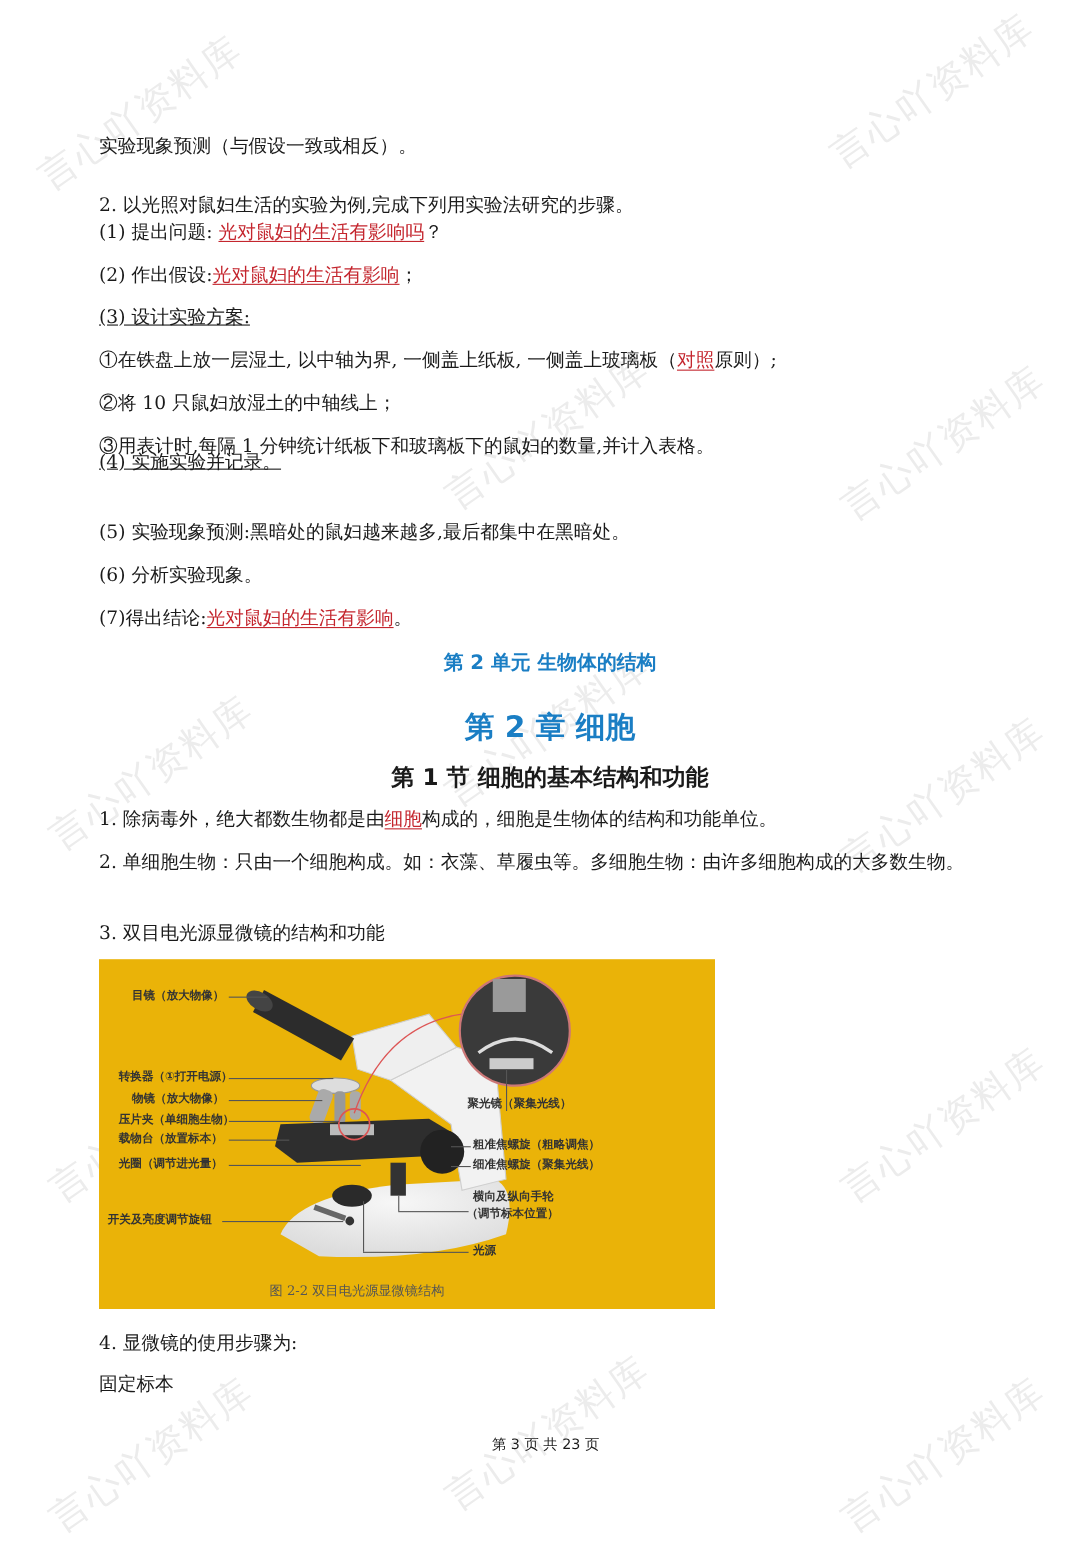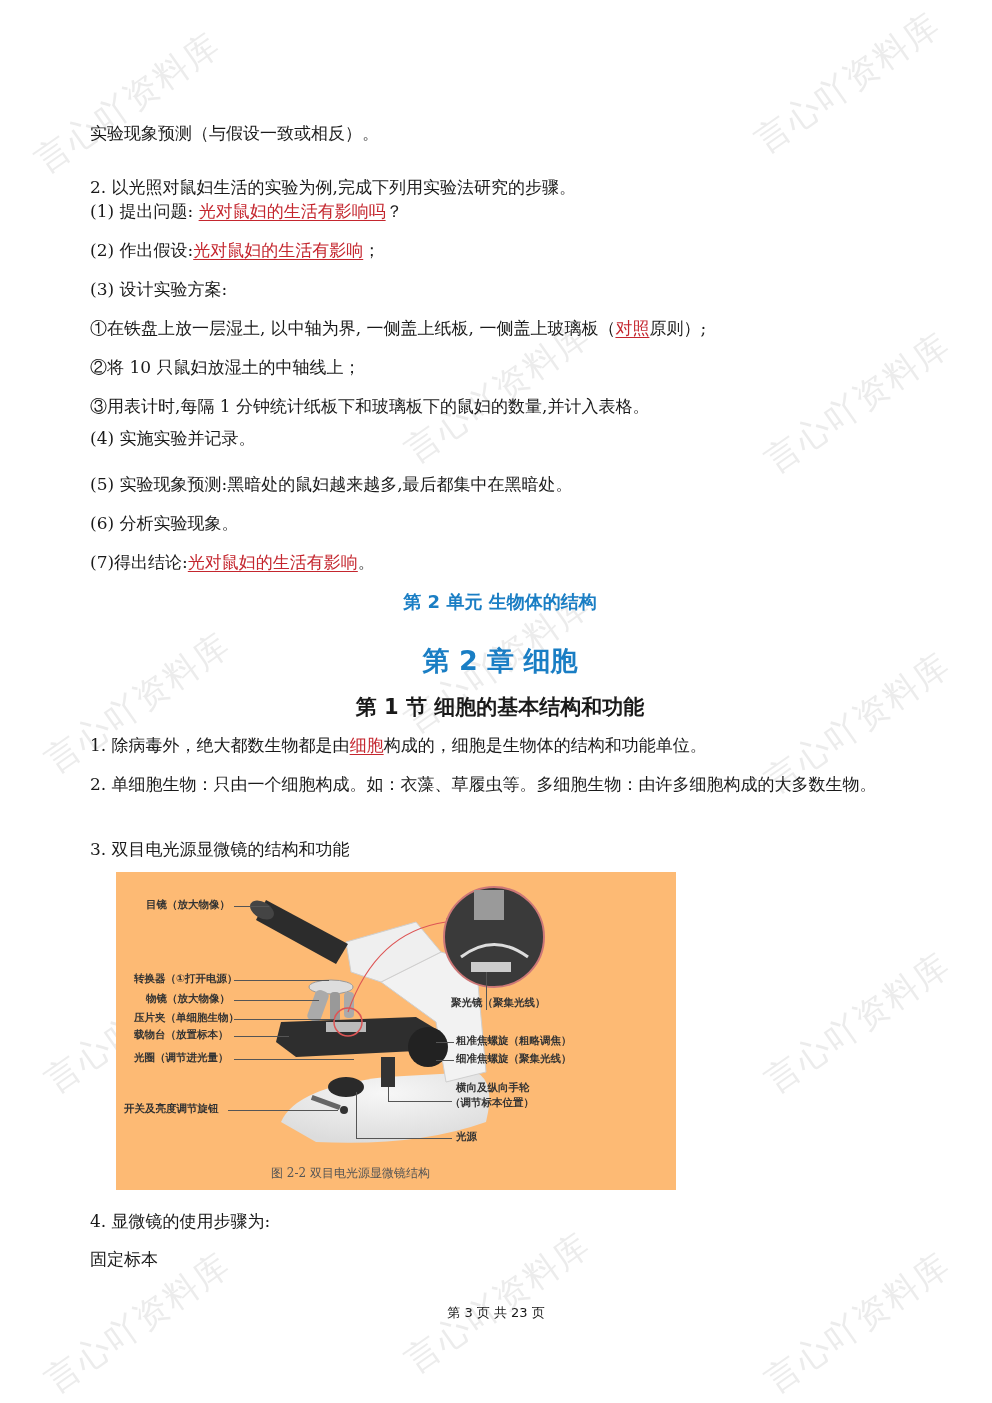--- a/index.html
+++ b/index.html
@@ -16,21 +16,21 @@
   .red { color: #c4262e; text-decoration: underline; text-underline-offset: 3px; }
   .bold { font-weight: normal; }
   .h-unit, .h-chapter {
     position: absolute; left: 0; width: 820px; text-align: center; color: #1a7ec4;
     font-family: "DejaVu Sans", sans-serif; font-weight: bold;
   }
   .h-unit { font-size: 18px; top: 590px; }
   .h-chapter { font-size: 27px; top: 643px; }
   .h-section { position: absolute; left: 0; width: 820px; text-align: center; top: 693px; font-size: 21px; font-weight: bold; font-family: "DejaVu Sans", sans-serif; }
   .wrap { white-space: normal; width: 815px; }
-  .figure { position: absolute; left: 0; top: 872px; width: 560px; height: 318px; background: #fdba74; margin-left: 26px; }
+  .figure { position: absolute; left: 0; top: 872px; width: 560px; height: 318px; background: #eab308; }
   .fig-label { position: absolute; font-family: "DejaVu Sans", sans-serif; font-size: 10.5px; color: #333; white-space: nowrap; font-weight: bold; }
   .leader { position: absolute; height: 1px; background: #555; }
   .vleader { position: absolute; width: 1px; background: #555; }
   .caption { position: absolute; font-size: 12px; color: #555; white-space: nowrap; }
   .footer { position: absolute; left: 0; width: 992px; top: 1304px; text-align: center; font-size: 13px; font-family: "DejaVu Sans", sans-serif; z-index: 1; }
 </style>
 </head>
 <body>
 
 <div class="watermark" style="left:20px;top:80px;">言心吖资料库</div>
@@ -49,27 +49,27 @@
 
 <div class="content">
   <div class="line" style="top:121px;">实验现象预测（与假设一致或相反）。</div>
   <div class="line" style="top:160px;margin-top:15px;">2. 以光照对鼠妇生活的实验为例,完成下列用实验法研究的步骤。</div>
   <div class="line" style="top:199px;">
     <span>(1) 提出问题: </span><span class="red">光对鼠妇的生活有影响吗</span><span>？</span>
   </div>
   <div class="line" style="top:238px;">
     <span>(2) 作出假设:</span><span class="red">光对鼠妇的生活有影响</span><span>；</span>
   </div>
-  <div class="line" style="top:277px;">(3) 设计实验方案:</div>
+  <div class="line" style="top:277px;text-decoration:underline;">(3) 设计实验方案:</div>
   <div class="line" style="top:316px;">
     <span>①在铁盘上放一层湿土, 以中轴为界, 一侧盖上纸板, 一侧盖上玻璃板（</span><span class="red">对照</span><span>原则）;</span>
   </div>
   <div class="line" style="top:355px;">②将 10 只鼠妇放湿土的中轴线上；</div>
   <div class="line" style="top:394px;">③用表计时,每隔 1 分钟统计纸板下和玻璃板下的鼠妇的数量,并计入表格。</div>
-  <div class="line" style="top:426px;">(4) 实施实验并记录。</div>
+  <div class="line" style="top:408px;text-decoration:underline;">(4) 实施实验并记录。</div>
   <div class="line" style="top:472px;">(5) 实验现象预测:黑暗处的鼠妇越来越多,最后都集中在黑暗处。</div>
   <div class="line" style="top:511px;">(6) 分析实验现象。</div>
   <div class="line" style="top:550px;">
     <span>(7)得出结论:</span><span class="red">光对鼠妇的生活有影响</span><span>。</span>
   </div>
 
   <div class="h-unit">第 2 单元  生物体的结构</div>
   <div class="h-chapter">第 2 章  细胞</div>
   <div class="h-section">第 1 节  细胞的基本结构和功能</div>
 

